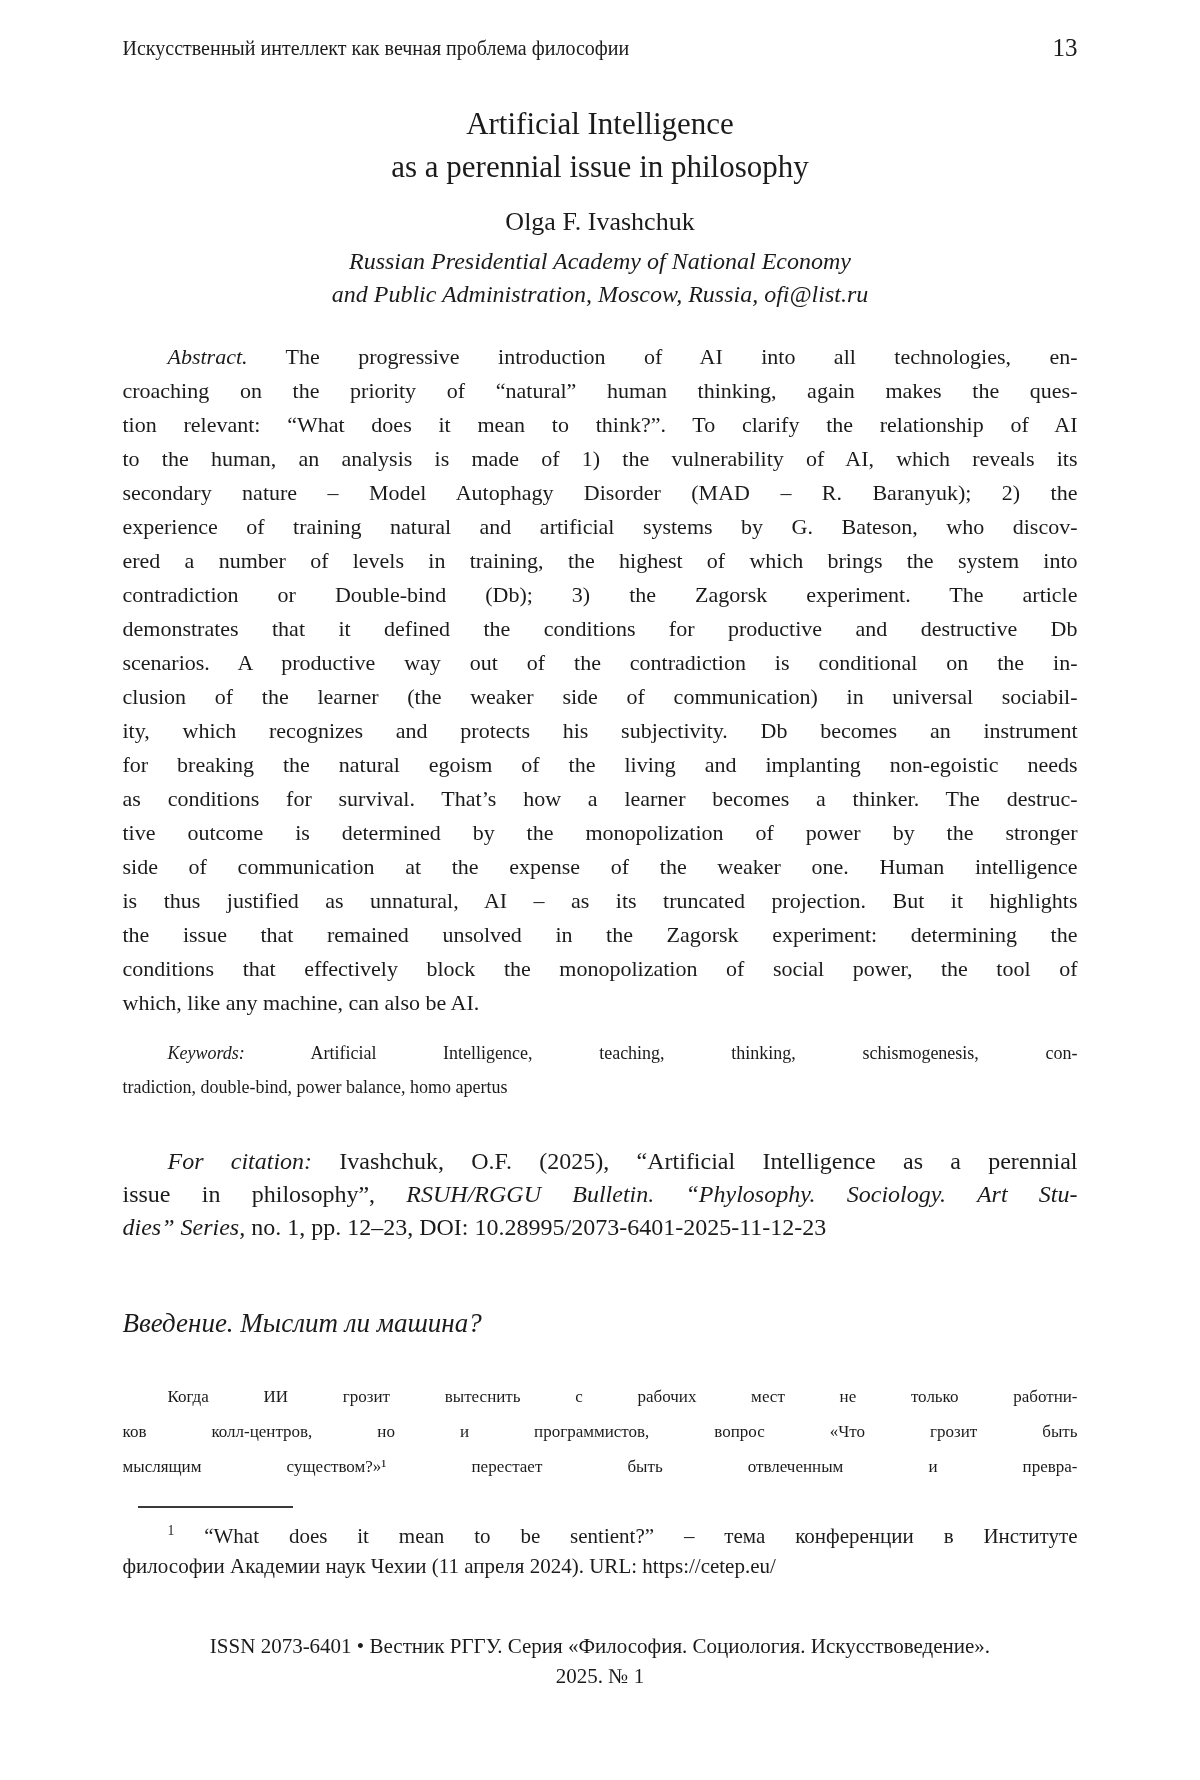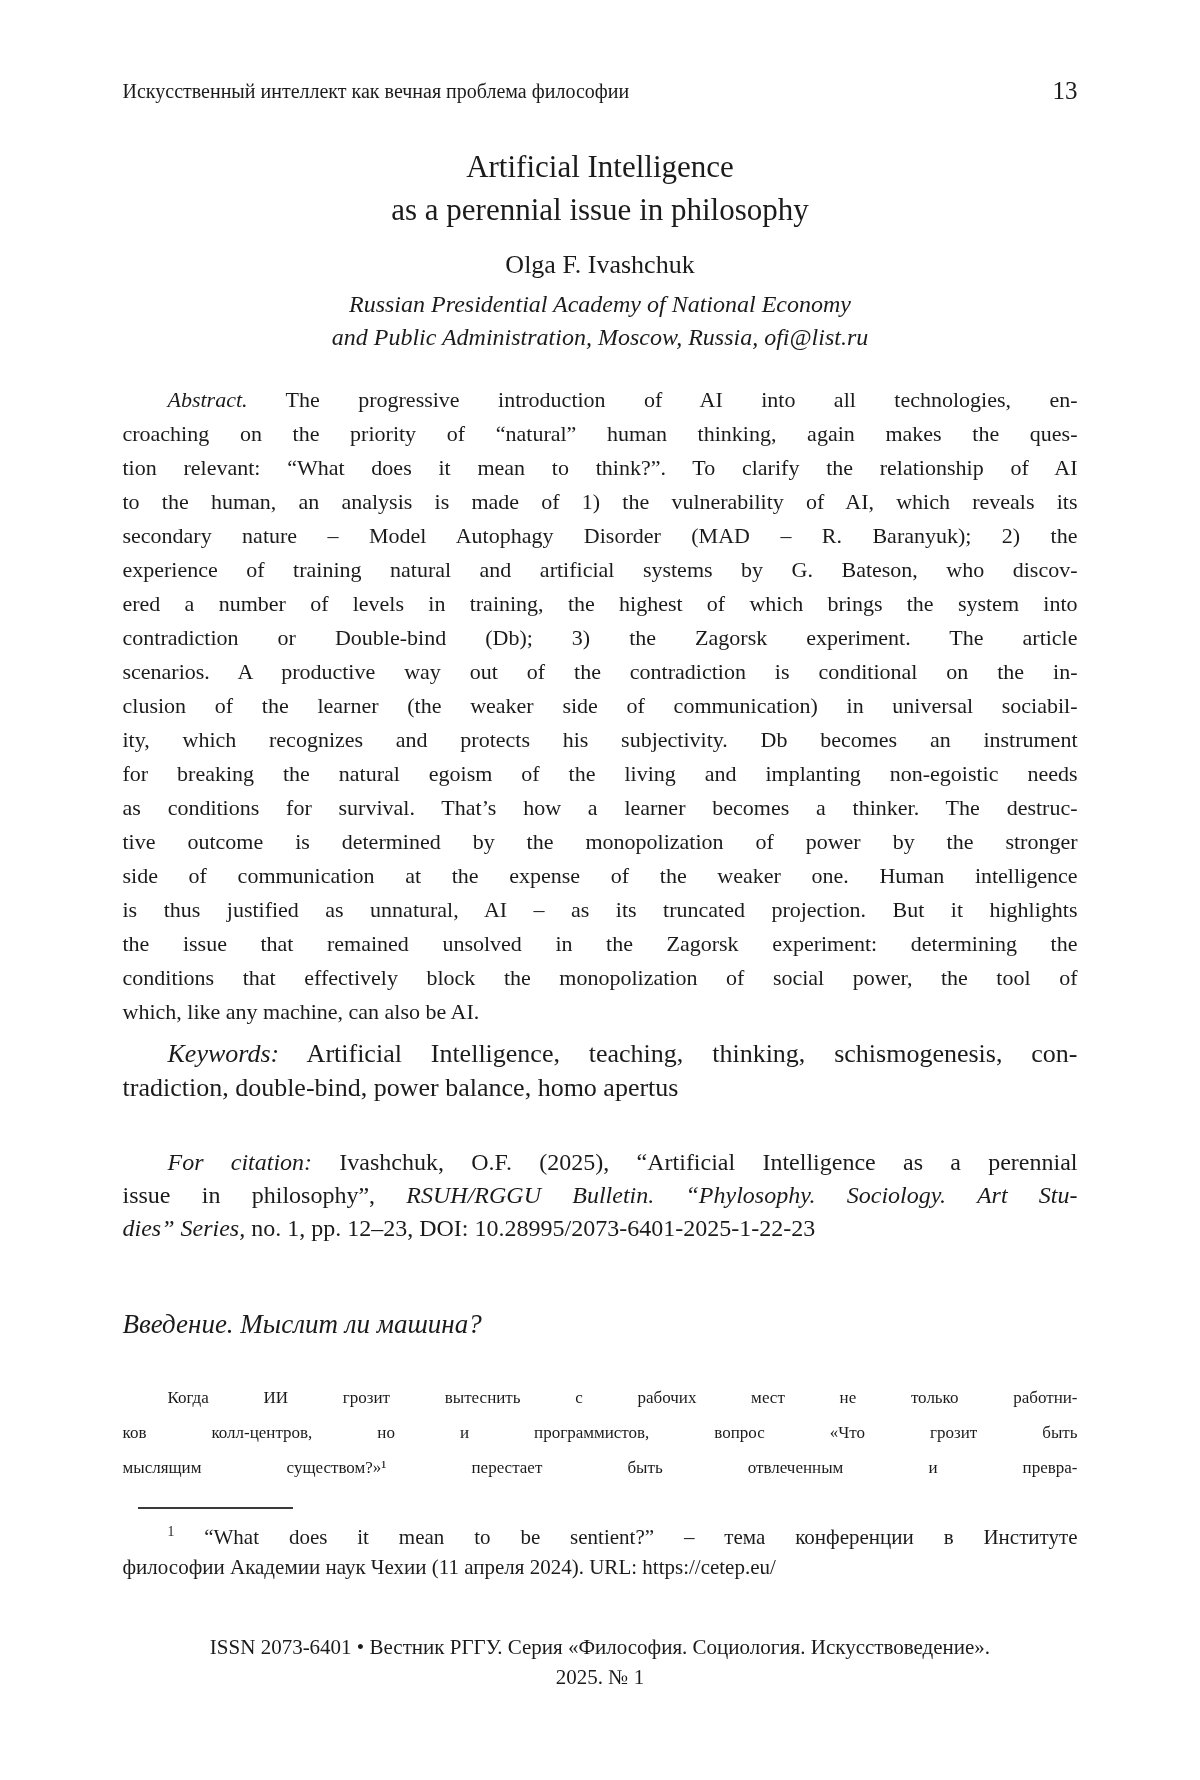--- a/index.html
+++ b/index.html
@@ -12,21 +12,21 @@
     font-family:"Liberation Serif","DejaVu Serif",serif;
     overflow:hidden;
   }
   .col{margin:0 auto;width:955px;}
   .it{font-style:italic;}
   .j{text-align:justify;text-align-last:justify;}
   .jl{text-align:justify;text-align-last:left;}
   .indent{text-indent:45px;}
 
   .header{
-    padding-top:79px;
+    padding-top:36px;
     display:flex;justify-content:space-between;align-items:flex-start;
     font-size:20px;line-height:24px;
   }
   .page-number{font-size:25px;}
 
   .article-title{
     margin-top:42px;
     text-align:center;
     font-size:31px;line-height:43px;
   }
@@ -37,21 +37,21 @@
   }
   .affiliation{
     margin-top:7px;
     text-align:center;
     font-style:italic;
     font-size:24px;line-height:33px;
   }
 
   .abstract{margin-top:29px;font-size:22px;line-height:34px;}
   .ln{width:100%;}
-  .keywords{margin-top:8px;font-size:26px;line-height:34px;}
+  .keywords{margin-top:16px;font-size:18px;line-height:34px;}
   .citation{margin-top:41px;font-size:24px;line-height:33px;}
 
   .section-heading{
     margin-top:62px;
     font-style:italic;
     font-size:27px;line-height:34px;
   }
   .body-para{margin-top:39px;font-size:17px;line-height:35px;}
 
   .footnote-rule{
@@ -93,20 +93,21 @@
 
     <div class="abstract">
       <div class="ln j indent"><span class="it">Abstract.</span><span> The progressive introduction of AI into all technologies, en-</span></div>
       <div class="ln j">croaching on the priority of “natural” human thinking, again makes the ques-</div>
       <div class="ln j">tion relevant: “What does it mean to think?”. To clarify the relationship of AI</div>
       <div class="ln j">to the human, an analysis is made of 1) the vulnerability of AI, which reveals its</div>
       <div class="ln j">secondary nature – Model Autophagy Disorder (MAD – R. Baranyuk); 2) the</div>
       <div class="ln j">experience of training natural and artificial systems by G. Bateson, who discov-</div>
       <div class="ln j">ered a number of levels in training, the highest of which brings the system into</div>
       <div class="ln j">contradiction or Double-bind (Db); 3) the Zagorsk experiment. The article</div>
+      <div class="ln j">demonstrates that it defined the conditions for productive and destructive Db</div>
       <div class="ln j">scenarios. A productive way out of the contradiction is conditional on the in-</div>
       <div class="ln j">clusion of the learner (the weaker side of communication) in universal sociabil-</div>
       <div class="ln j">ity, which recognizes and protects his subjectivity. Db becomes an instrument</div>
       <div class="ln j">for breaking the natural egoism of the living and implanting non-egoistic needs</div>
       <div class="ln j">as conditions for survival. That’s how a learner becomes a thinker. The destruc-</div>
       <div class="ln j">tive outcome is determined by the monopolization of power by the stronger</div>
       <div class="ln j">side of communication at the expense of the weaker one. Human intelligence</div>
       <div class="ln j">is thus justified as unnatural, AI – as its truncated projection. But it highlights</div>
       <div class="ln j">the issue that remained unsolved in the Zagorsk experiment: determining the</div>
       <div class="ln j">conditions that effectively block the monopolization of social power, the tool of</div>
@@ -114,21 +115,21 @@
     </div>
 
     <div class="keywords">
       <div class="ln j indent"><span class="it">Keywords:</span><span> Artificial Intelligence, teaching, thinking, schismogenesis, con-</span></div>
       <div class="ln jl">tradiction, double-bind, power balance, homo apertus</div>
     </div>
 
     <div class="citation">
       <div class="ln j indent"><span class="it">For citation:</span><span> Ivashchuk, O.F. (2025), “Artificial Intelligence as a perennial</span></div>
       <div class="ln j"><span>issue in philosophy”, </span><span class="it">RSUH/RGGU Bulletin. “Phylosophy. Sociology. Art Stu-</span></div>
-      <div class="ln jl"><span class="it">dies” Series,</span><span> no. 1, pp. 12–23, DOI: 10.28995/2073-6401-2025-1-22-23</span></div>
+      <div class="ln jl"><span class="it">dies” Series,</span><span> no. 1, pp. 12–23, DOI: 10.28995/2073-6401-2025-11-12-23</span></div>
     </div>
 
     <div class="section-heading">Введение. Мыслит ли машина?</div>
 
     <div class="body-para">
       <div class="ln j indent">Когда ИИ грозит вытеснить с рабочих мест не только работни-</div>
       <div class="ln j">ков колл-центров, но и программистов, вопрос «Что грозит быть</div>
       <div class="ln j">мыслящим существом?»¹ перестает быть отвлеченным и превра-</div>
     </div>
 

